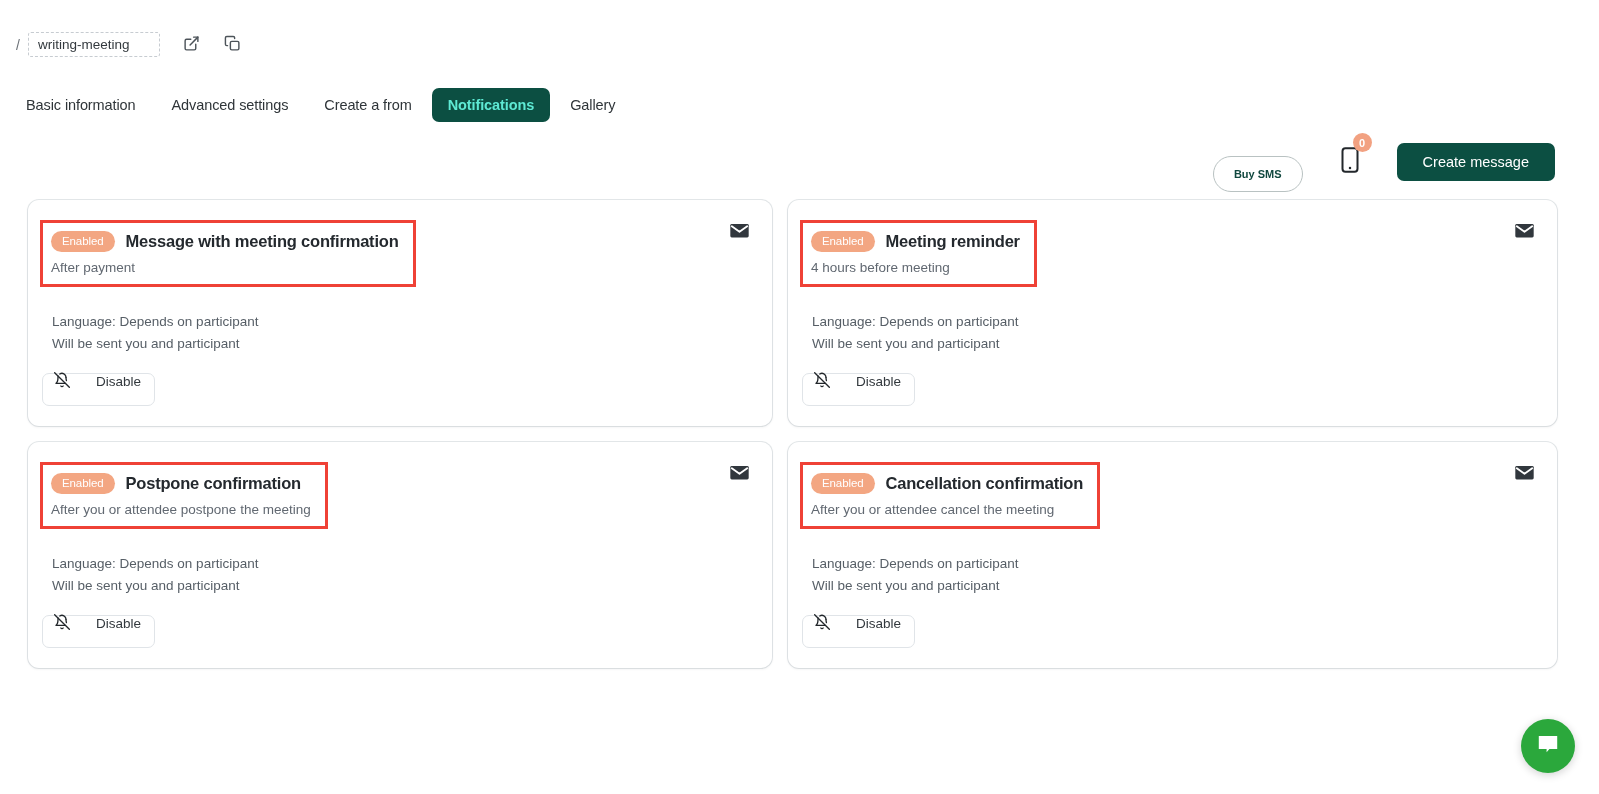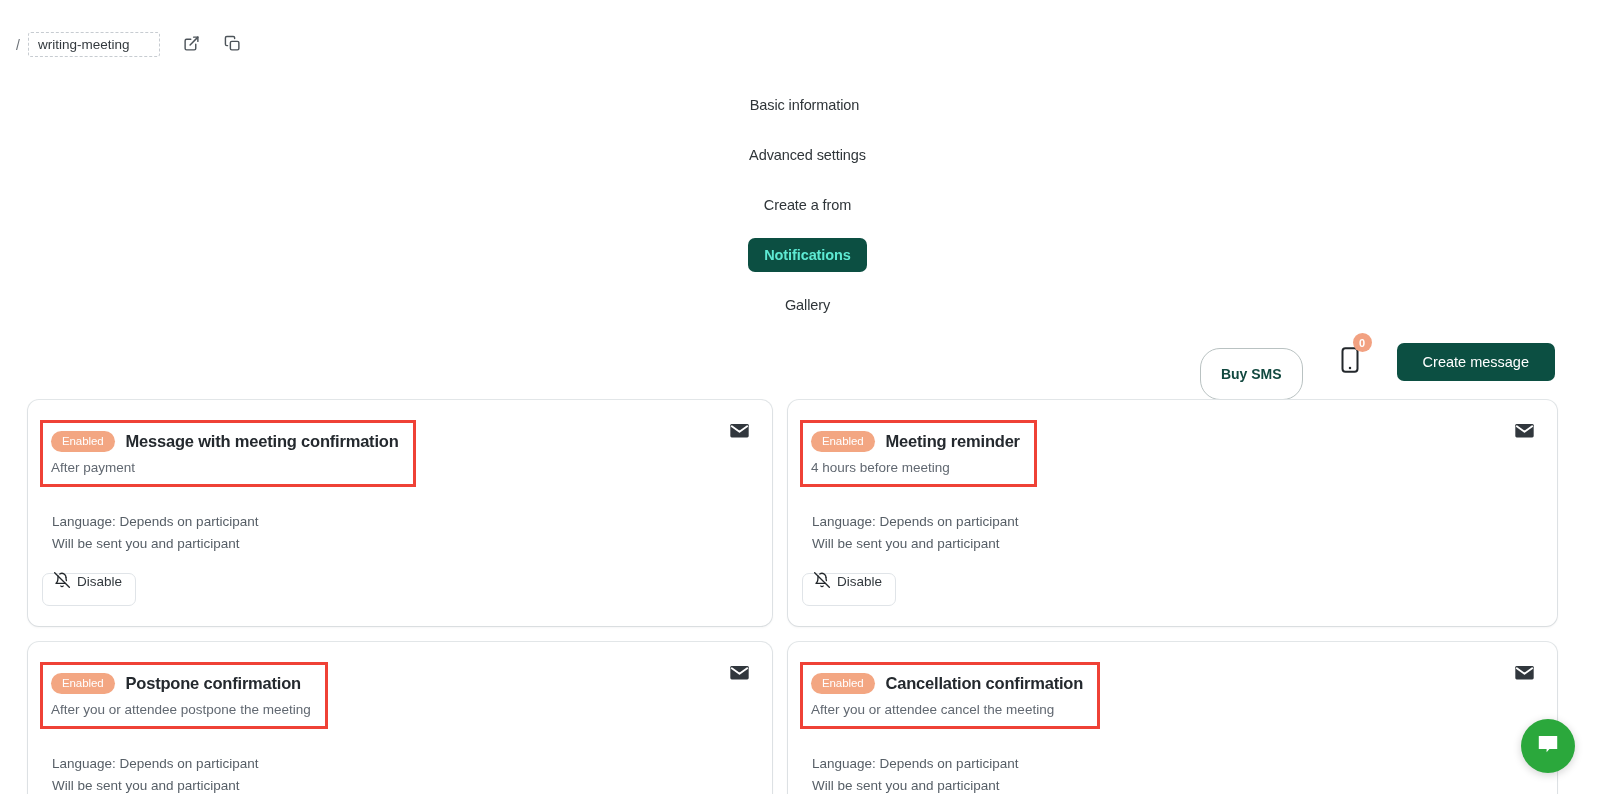--- a/index.html
+++ b/index.html
@@ -69,22 +69,21 @@
     border: none;
   }
   .slug-icon-btn:first-of-type { margin-left: 21px; }
 
   
   .tabs {
     display: flex;
     align-items: center;
     margin-top: 31px;
     padding-left: 16px;
-    gap: 16px;
-    flex-direction: column;
+    gap: 4px;
   }
 
   .tab {
     font-size: 14.5px;
     color: #2f3539;
     padding: 9px 16px;
     border-radius: 7px;
     cursor: pointer;
     white-space: nowrap;
     background: transparent;
@@ -105,27 +104,27 @@
     display: flex;
     align-items: center;
     justify-content: flex-end;
     gap: 0;
     margin-top: 18px;
     padding-right: 44px;
     height: 44px;
   }
 
   .btn-buy-sms {
-    height: 52px;
+    height: 36px;
     padding: 0 20px;
     border: 1px solid #b9c2c2;
     border-radius: 20px;
     background: #ffffff;
     color: #11483f;
-    font-size: 14px;
+    font-size: 11px;
     font-weight: 700;
     font-family: "Liberation Sans", sans-serif;
     cursor: pointer;
     display: flex;
     align-items: center;
     margin-top: 24px;
   }
 
   .phone-wrap {
     position: relative;
@@ -254,21 +253,21 @@
     padding: 0 13px 16px 11px;
     border: 1px solid #e0e4e8;
     border-radius: 7px;
     background: #ffffff;
     color: #32383d;
     font-size: 13.5px;
     font-family: "Liberation Sans", sans-serif;
     cursor: pointer;
     display: flex;
     align-items: center;
-    gap: 7px;
+    gap: 26px;
   }
 
   .mail-icon {
     position: absolute;
     top: 20px;
     right: 22px;
     cursor: pointer;
     line-height: 0;
   }
 

